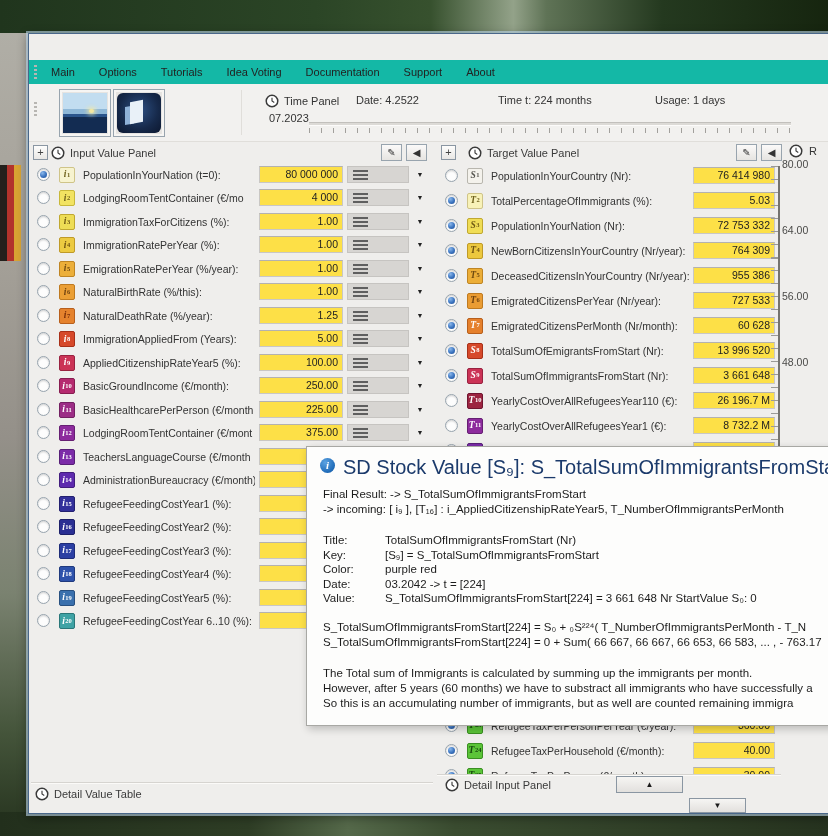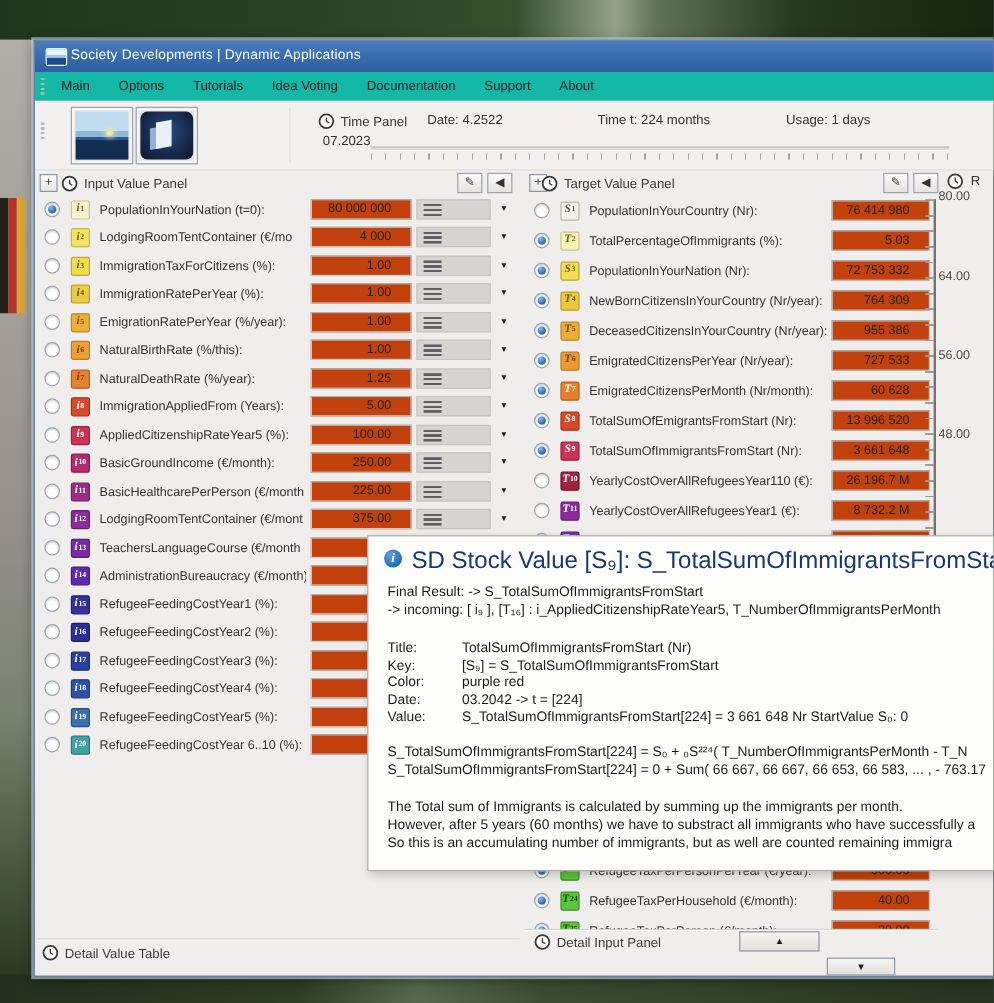--- a/index.html
+++ b/index.html
@@ -56,22 +56,22 @@
     background:#fdfdfd;border:1px solid #97a3ad;box-shadow:inset 0 1px 2px rgba(0,0,0,.18);box-sizing:border-box;}
   .radio.sel::after{content:"";position:absolute;left:2px;top:2px;width:7px;height:7px;border-radius:50%;
     background:radial-gradient(circle at 35% 30%,#8ab8ec 0%,#3a73bf 55%,#245091 100%);}
   .sq{position:absolute;left:26px;top:50%;margin-top:-8px;width:16px;height:16px;border:1px solid;border-radius:2px;
     box-sizing:border-box;display:flex;align-items:center;justify-content:center;
     font-family:"Liberation Serif",serif;font-style:italic;font-weight:bold;font-size:9.5px;line-height:1;}
   .sq sub{font-size:6.5px;font-style:normal;margin-left:.5px;}
   .rlabel{position:absolute;left:50px;top:50%;margin-top:-6px;font-size:10.5px;color:#333;white-space:nowrap;overflow:hidden;}
   .irow .rlabel{width:172px;}
   .trow .rlabel{width:198px;}
-  .vbox{position:absolute;top:50%;margin-top:-9px;height:17px;background:#c2410c;border:1px solid #c9c7c4;border-top-color:#b4b2af;
-    box-sizing:border-box;font-size:10.5px;line-height:15px;text-align:right;padding-right:16px;color:#222;white-space:nowrap;}
+  .vbox{position:absolute;top:50%;margin-top:-9px;height:17px;background:#fde047;border:1px solid #c9c7c4;border-top-color:#b4b2af;
+    box-sizing:border-box;font-size:10.5px;line-height:15px;text-align:right;padding-right:4px;color:#222;white-space:nowrap;}
   .irow .vbox{left:226px;width:84px;}
   .trow .vbox{left:252px;width:82px;}
   .slider{position:absolute;left:314px;top:50%;margin-top:-9px;width:62px;height:17px;background:#d7d5d2;border:1px solid #c6c4c1;box-sizing:border-box;}
   .handle{position:absolute;left:5px;top:3px;width:15px;height:10px;
     background:repeating-linear-gradient(180deg,#5f5f5f 0 2px,transparent 2px 4px);}
   .drop{position:absolute;left:380px;top:50%;margin-top:-8px;width:14px;height:16px;font-size:7px;line-height:16px;text-align:center;color:#222;}
 
   .rail{position:absolute;left:742px;top:132px;width:7px;height:330px;
     background:repeating-linear-gradient(180deg,#9a9a96 0 1.5px,transparent 1.5px 13px);border-right:2px solid #74736f;}
   .axis-label{height:66px;font-size:10.5px;color:#4a4a48;}
@@ -104,24 +104,20 @@
     <div class="flag">
       <span style="background:#23201c"></span>
         <span style="background:#b2332c"></span>
         <span style="background:#d8a433"></span>
     </div>
   </div>
   <div class="bg-bottom"></div>
 
   <div class="window">
 
-    <div class="titlebar">
-      <span class="winicon"></span>
-      <span class="title">Society Developments | Dynamic Applications</span>
-    </div>
 
     <div class="menubar">
       <span class="grip"></span>
       <div class="menu-items">
           <span class="menu-item">Main</span>
           <span class="menu-item">Options</span>
           <span class="menu-item">Tutorials</span>
           <span class="menu-item">Idea Voting</span>
           <span class="menu-item">Documentation</span>
           <span class="menu-item">Support</span>
@@ -156,21 +152,21 @@
     <span class="phead" style="left:22px;top:112px">
       <svg class="clock" width="14" height="14" viewBox="0 0 16 16">
           <circle cx="8" cy="8" r="6.6" fill="#fff" stroke="#3a3a3a" stroke-width="1.7"></circle>
           <path d="M8 4.4 V8 L10.6 9.6" stroke="#3a3a3a" stroke-width="1.3" fill="none"></path>
         </svg><span>Input Value Panel</span>
     </span>
     <span class="toolbtn" style="left:352px;top:110px">✎</span>
     <span class="toolbtn" style="left:377px;top:110px" style2="font-size:8px">◀</span>
 
     <span class="sqbtn" style="left:412px;top:111px">+</span>
-    <span class="phead" style="left:422px;top:112px">
+    <span class="phead" style="left:439px;top:112px">
       <svg class="clock" width="14" height="14" viewBox="0 0 16 16">
           <circle cx="8" cy="8" r="6.6" fill="#fff" stroke="#3a3a3a" stroke-width="1.7"></circle>
           <path d="M8 4.4 V8 L10.6 9.6" stroke="#3a3a3a" stroke-width="1.3" fill="none"></path>
         </svg><span>Target Value Panel</span>
     </span>
     <span class="toolbtn" style="left:707px;top:110px">✎</span>
     <span class="toolbtn" style="left:732px;top:110px">◀</span>
 
     <div class="rows" style="left:4px;top:129px;width:398px">
         <div class="row irow">

